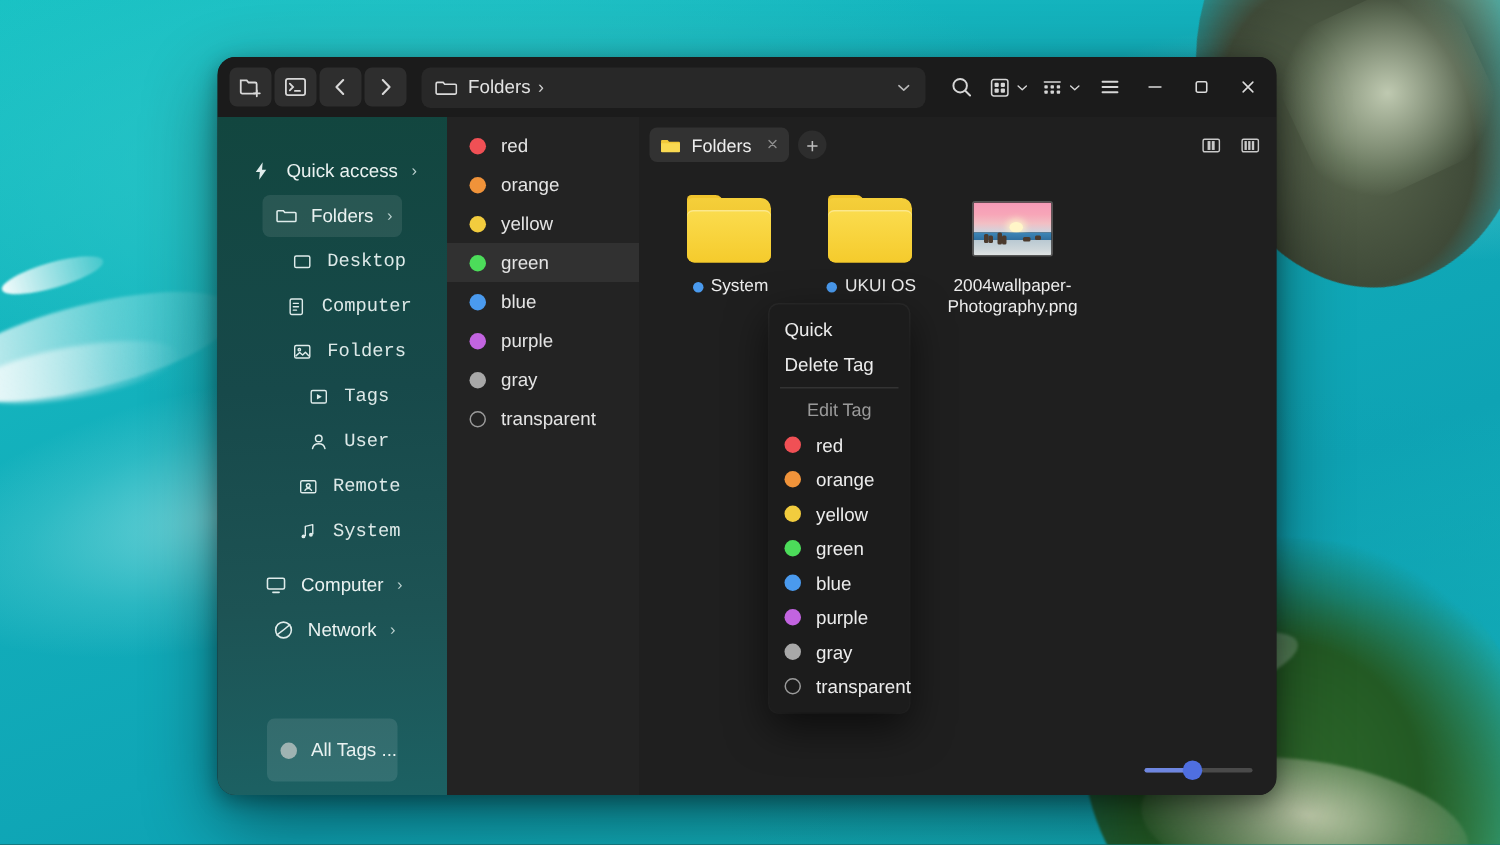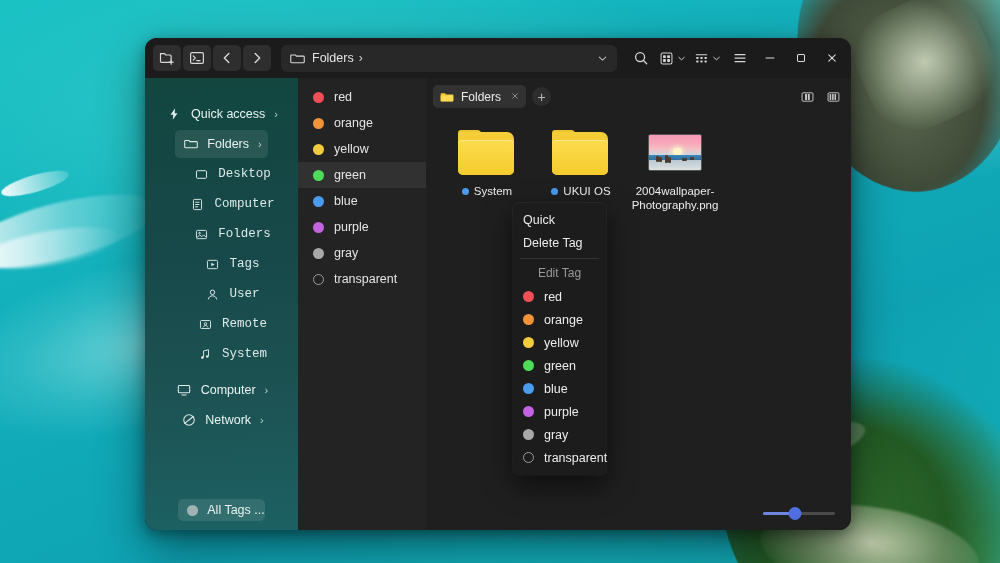--- a/index.html
+++ b/index.html
@@ -171,21 +171,21 @@
   .side-item.selected { background: rgba(255,255,255,.09); }
   .side-item .si-ic { width: 15px; height: 15px; display:flex; align-items:center; justify-content:center; color:#dfeceb; flex:0 0 15px;}
   .side-item .si-lab { flex: 1 1 auto; white-space: nowrap; overflow: hidden; }
   .side-item .si-chev { color:#bcd2d0; font-size: 11px; }
   .side-item.child { padding-left: 28px; font-family: Liberation Mono, monospace; }
   .side-item.child .si-lab { color: #dde9e8; }
 
   .side-spacer { flex: 1 1 auto; }
   .alltags {
     margin: 0 6px 9px 6px;
-    height: 22px;
+    height: 42px;
     border-radius: 5px;
     background: rgba(255,255,255,.10);
     display: flex; align-items: center;
     gap: 9px; padding-left: 9px;
     font-size: 12.5px; color: #e9f2f1;
   }
   .alltags .dot-ring {
     width: 11px; height: 11px; border-radius: 50%;
     background: #9fb3b2;
   }

